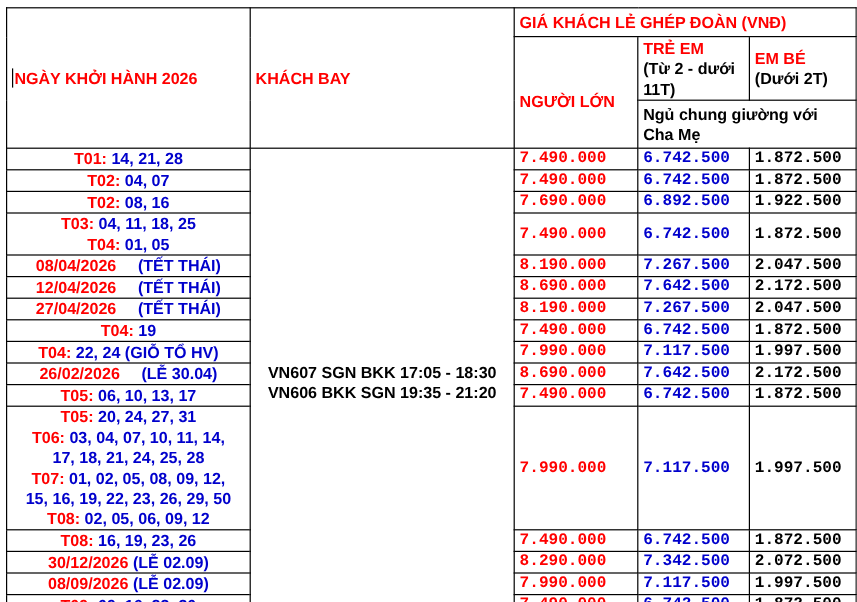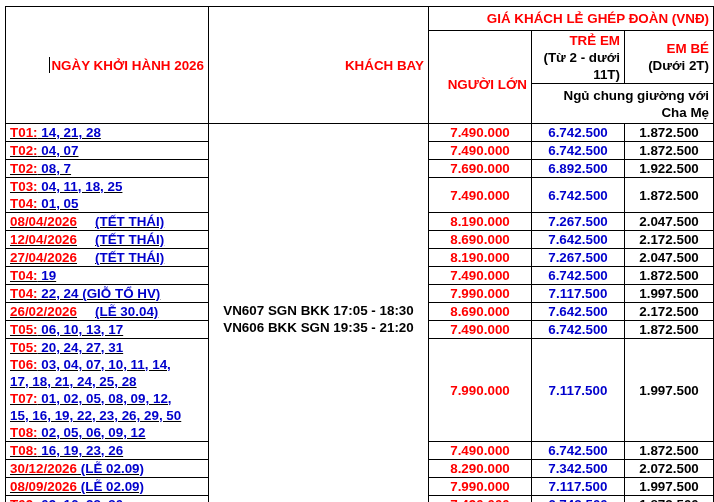--- a/index.html
+++ b/index.html
@@ -17,24 +17,24 @@
     font-weight: bold;
     font-size: 13.4px;
     line-height: 17px;
     vertical-align: middle;
     overflow: hidden;
     white-space: nowrap;
   }
   .red { color: #ff0000; }
   .blue { color: #0000cc; }
   .black { color: #000000; }
-  .hdr { text-align: right; }
+  .hdr { text-align: left; }
   .hdr-big { font-size: 14px; }
-  .num { text-align: center; }
-  .date-cell { text-align: left; padding-left: 6px; text-decoration: underline; }
+  .num { text-align: left; font-family: Liberation Mono, monospace; }
+  .date-cell { text-align: center; padding-left: 6px; }
   .flight-cell { text-align: center; color: #000; font-size: 13.4px; line-height: 18px; }
   .gap { display: inline-block; width: 18px; }
   .caret { display: inline-block; width: 1px; height: 16px; background: #000; vertical-align: -3px; margin-right: 1px; }
   .hline { display: block; }
 </style>
 </head>
 <body>
 
 <table class="price-table">
   <colgroup>
@@ -84,21 +84,21 @@
     </tr>
 
     <tr style="height:18px">
       <td class="date-cell"><span class="red">T02:</span><span class="blue"> 04, 07</span></td>
       <td class="num red">7.490.000</td>
       <td class="num blue">6.742.500</td>
       <td class="num black">1.872.500</td>
     </tr>
 
     <tr style="height:18px">
-      <td class="date-cell"><span class="red">T02:</span><span class="blue"> 08, 7</span></td>
+      <td class="date-cell"><span class="red">T02:</span><span class="blue"> 08, 16</span></td>
       <td class="num red">7.690.000</td>
       <td class="num blue">6.892.500</td>
       <td class="num black">1.922.500</td>
     </tr>
 
     <tr style="height:35px">
       <td class="date-cell">
         <span class="hline"><span class="red">T03:</span><span class="blue"> 04, 11, 18, 25</span></span>
         <span class="hline"><span class="red">T04:</span><span class="blue"> 01, 05</span></span>
       </td>

